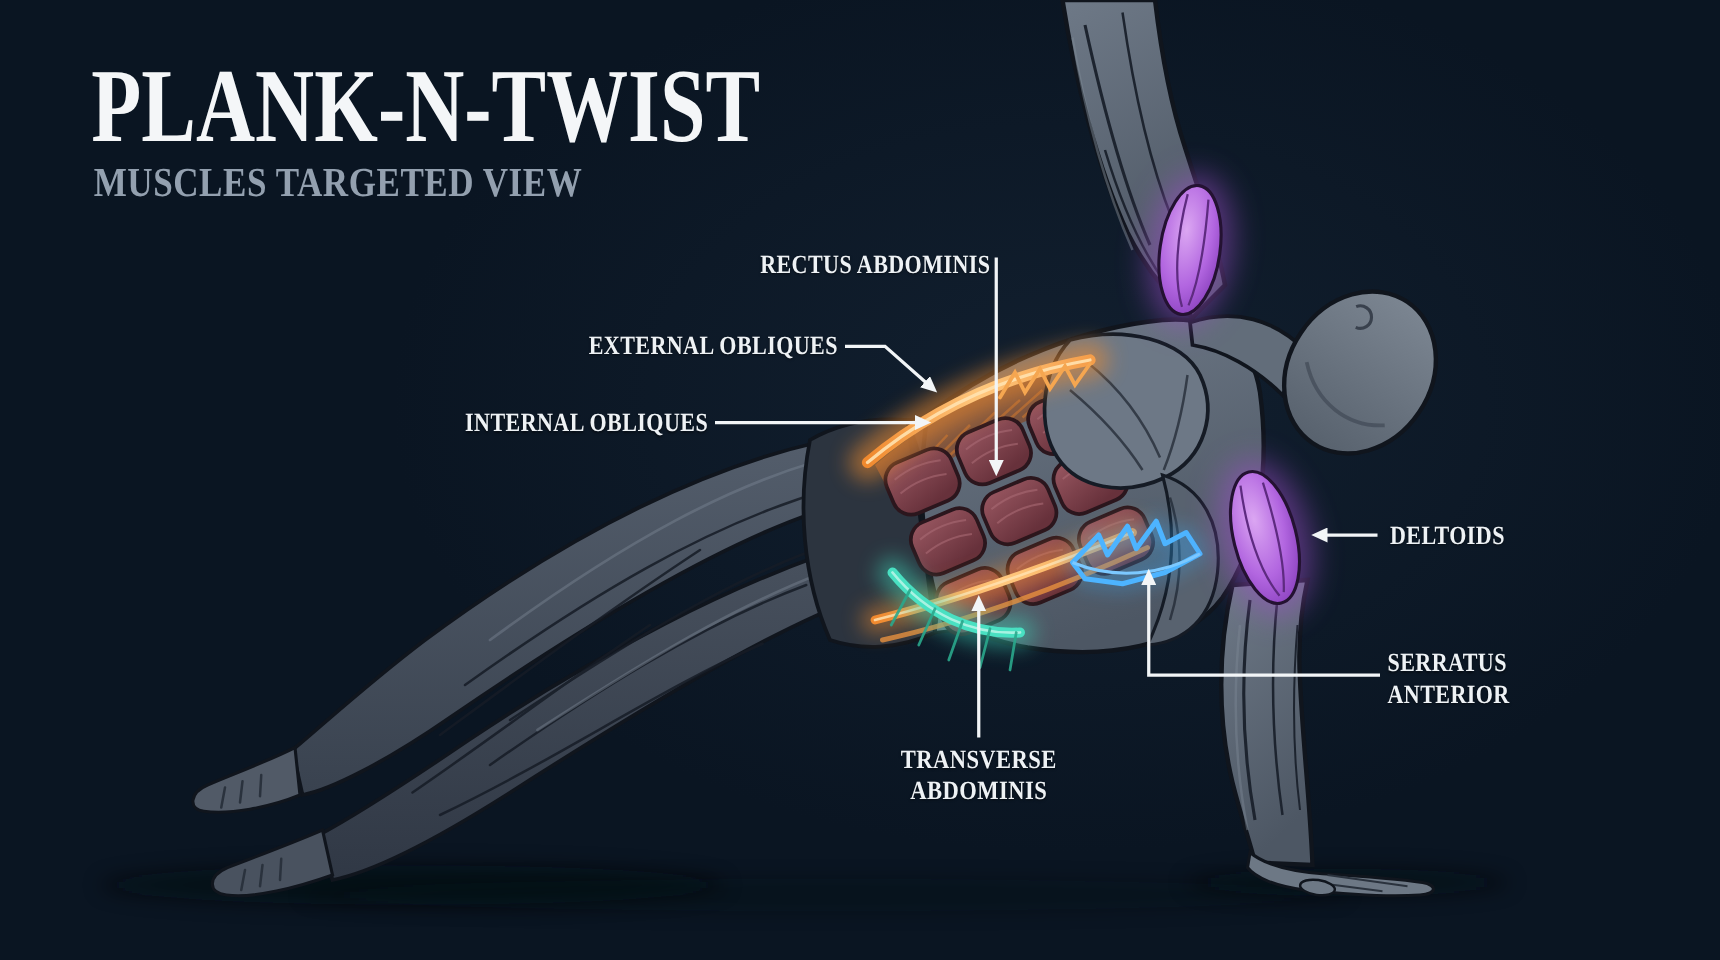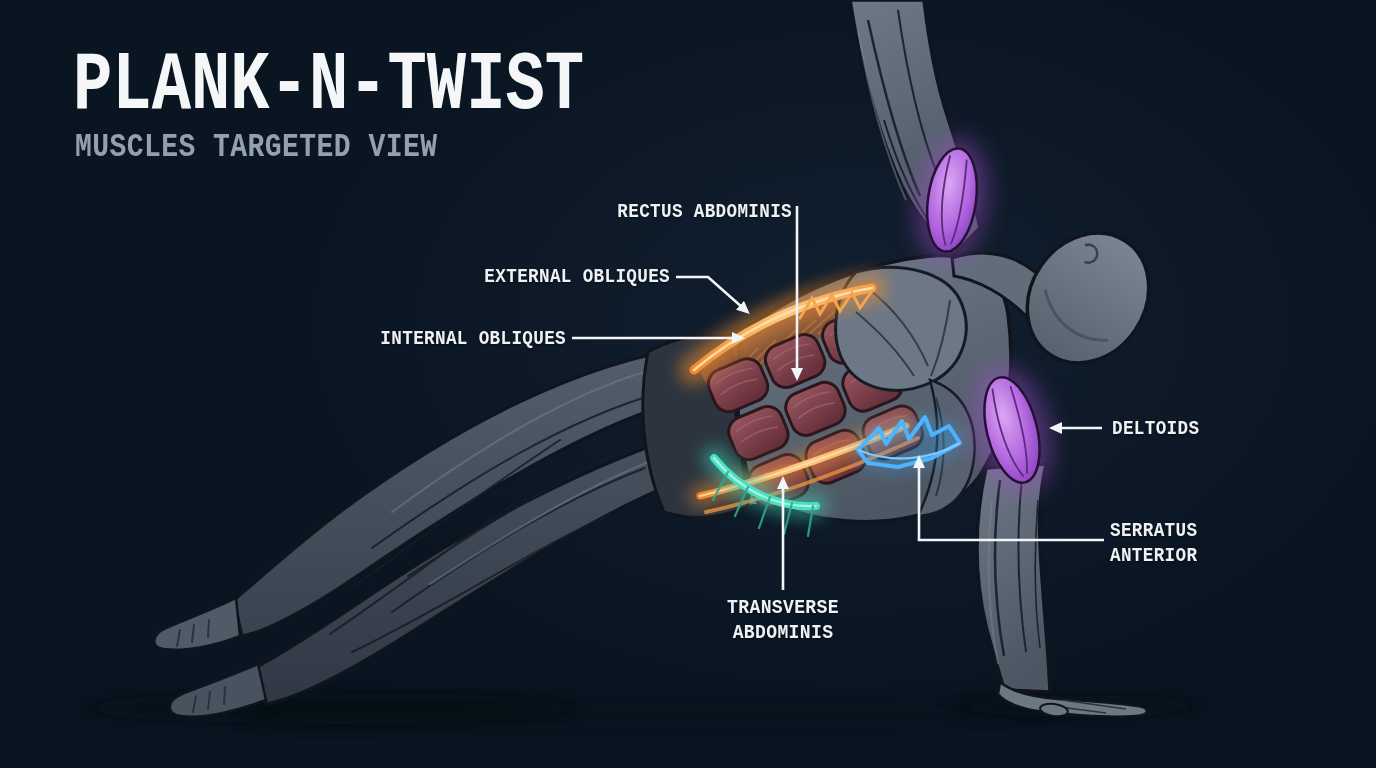--- a/index.html
+++ b/index.html
@@ -3,21 +3,21 @@
 <meta charset="utf-8">
 <style>
   html,body{margin:0;padding:0;background:#06101a;}
   .stage{
     position:relative;
     width:1376px;height:768px;
     overflow:hidden;
     background:
       radial-gradient(900px 600px at 62% 42%, rgba(24,40,58,.55) 0%, rgba(10,20,32,0) 60%),
       var(--bg,#0a1522);
-    font-family:Liberation Mono, monospace;
+    font-family:Liberation Serif, serif;
   }
   .stage svg{position:absolute;inset:0;}
   .title{
     position:absolute;left:73px;top:44px;
     font-size:84px;font-weight:bold;color:#f4f6f8;
     letter-spacing:0px;white-space:nowrap;
     transform:scaleX(0.78);transform-origin:left center;
     line-height:1;
   }
   .subtitle{

